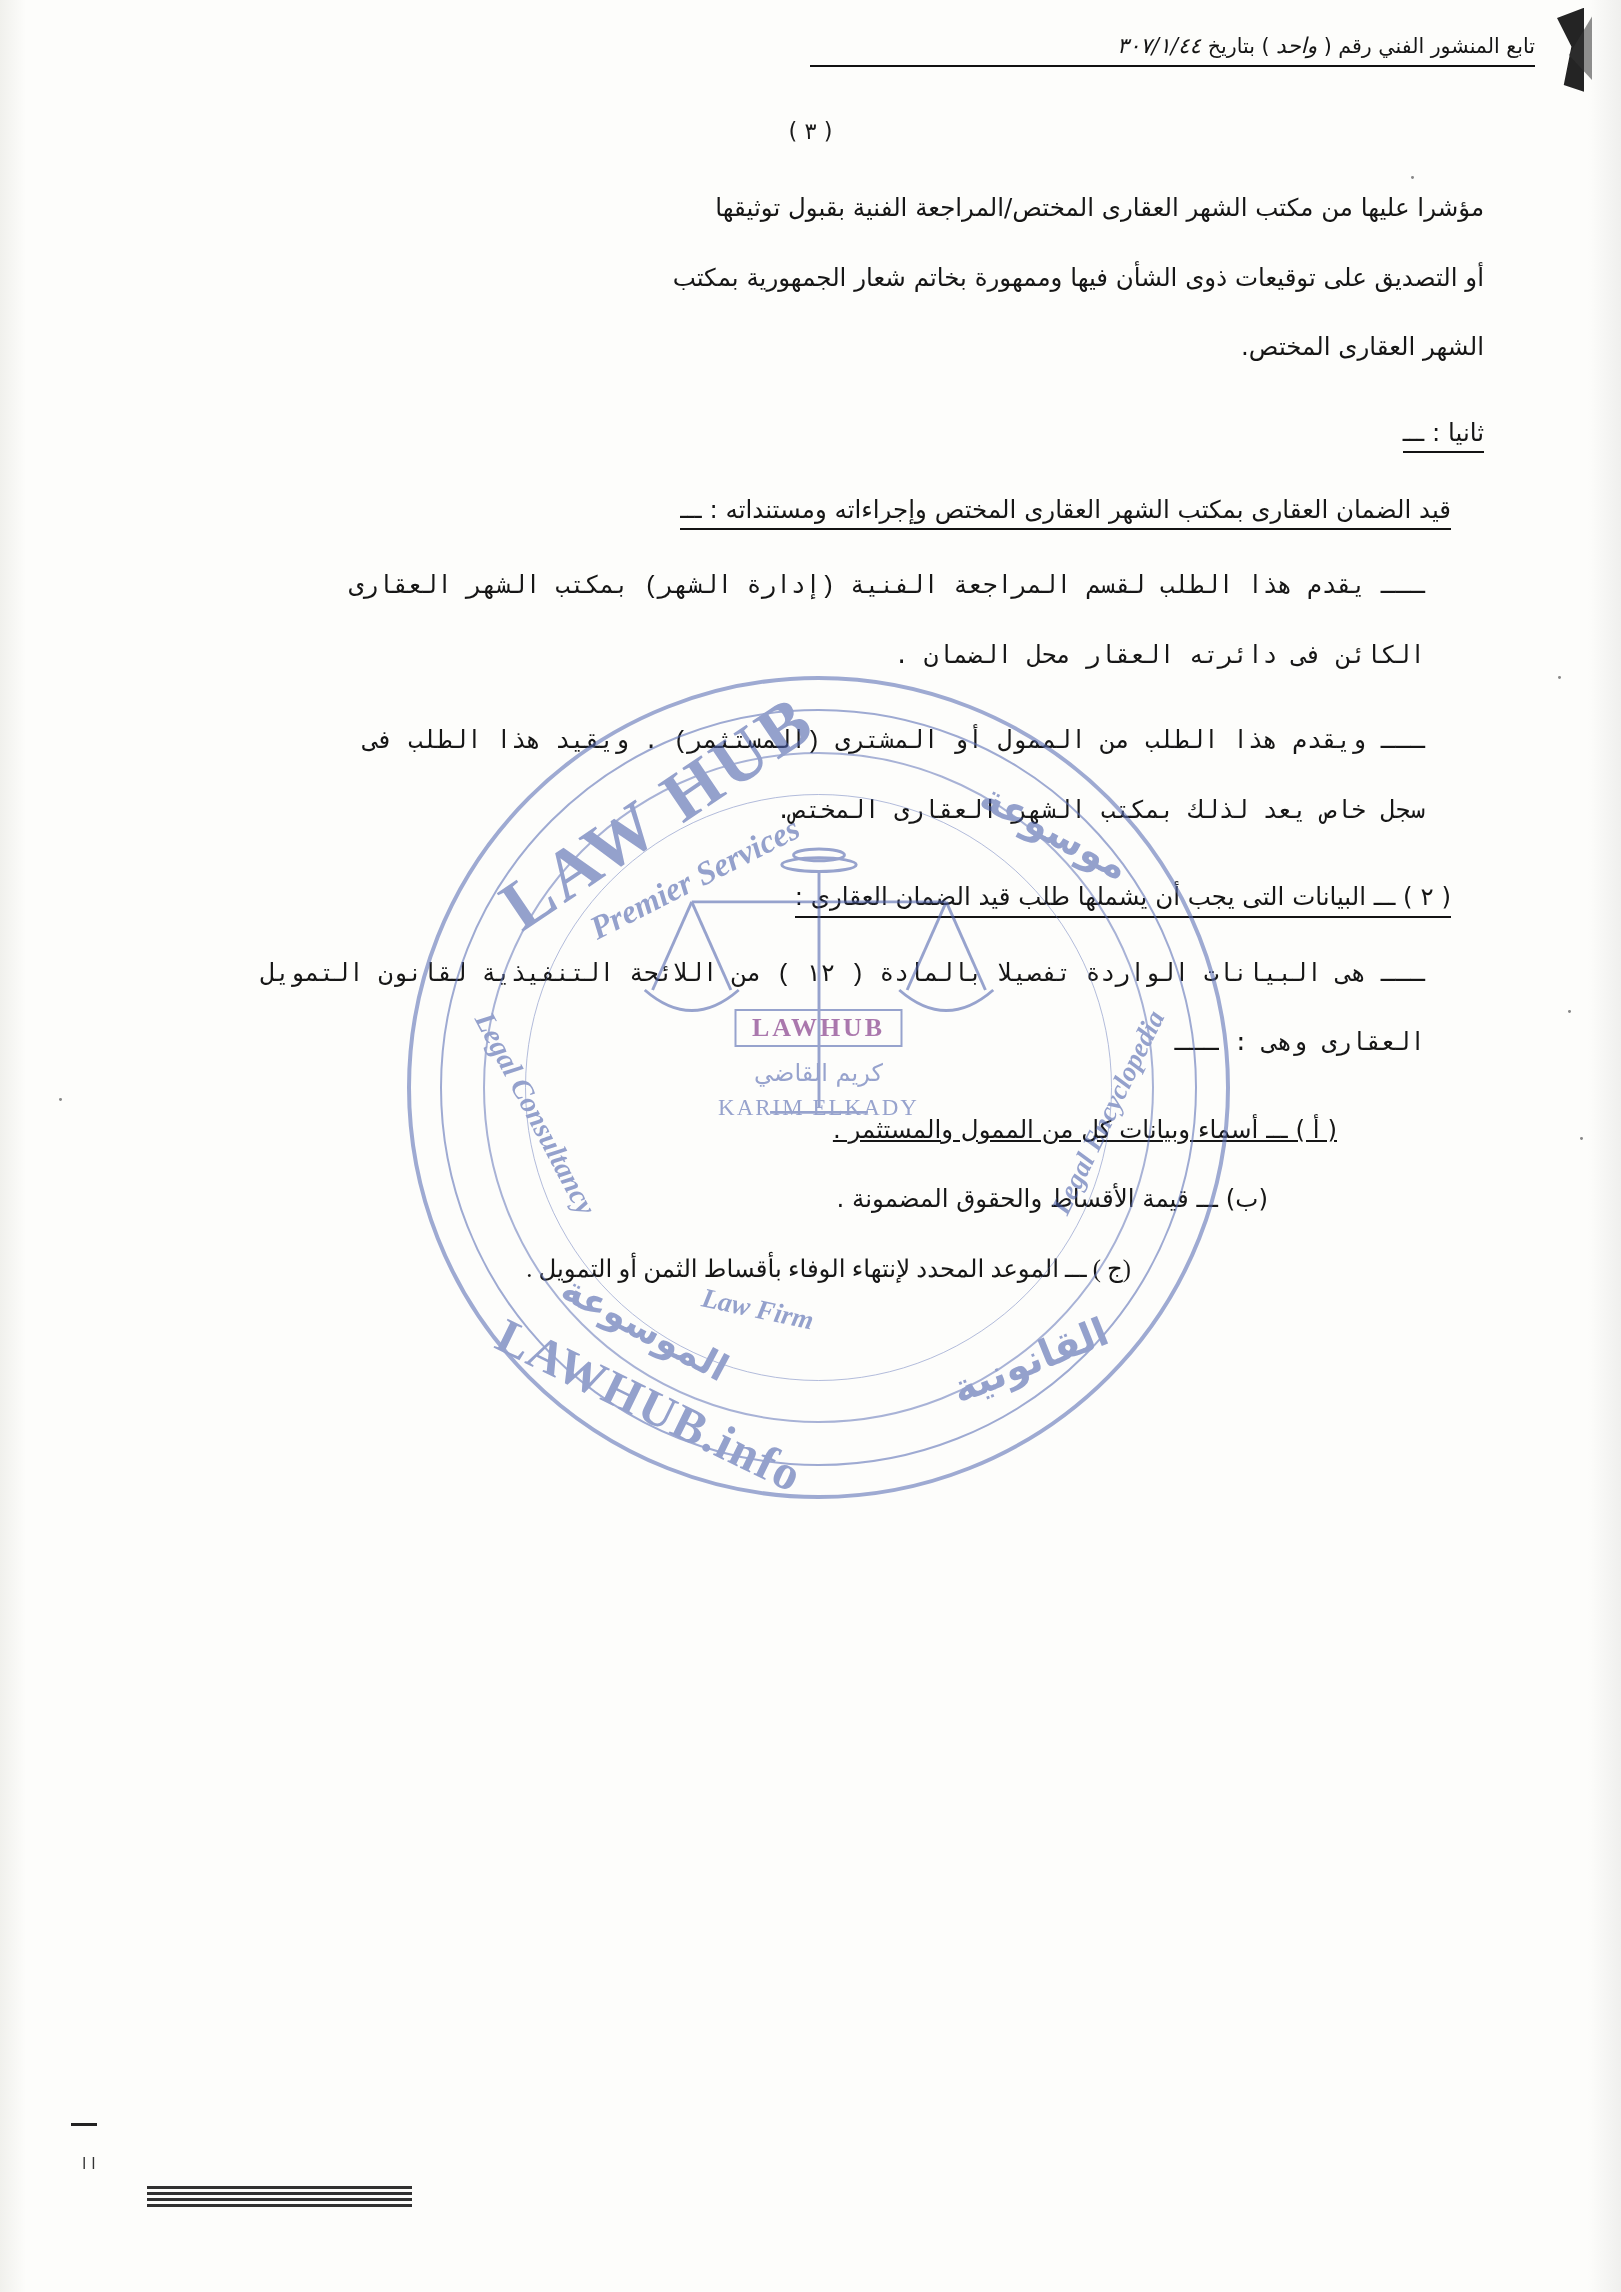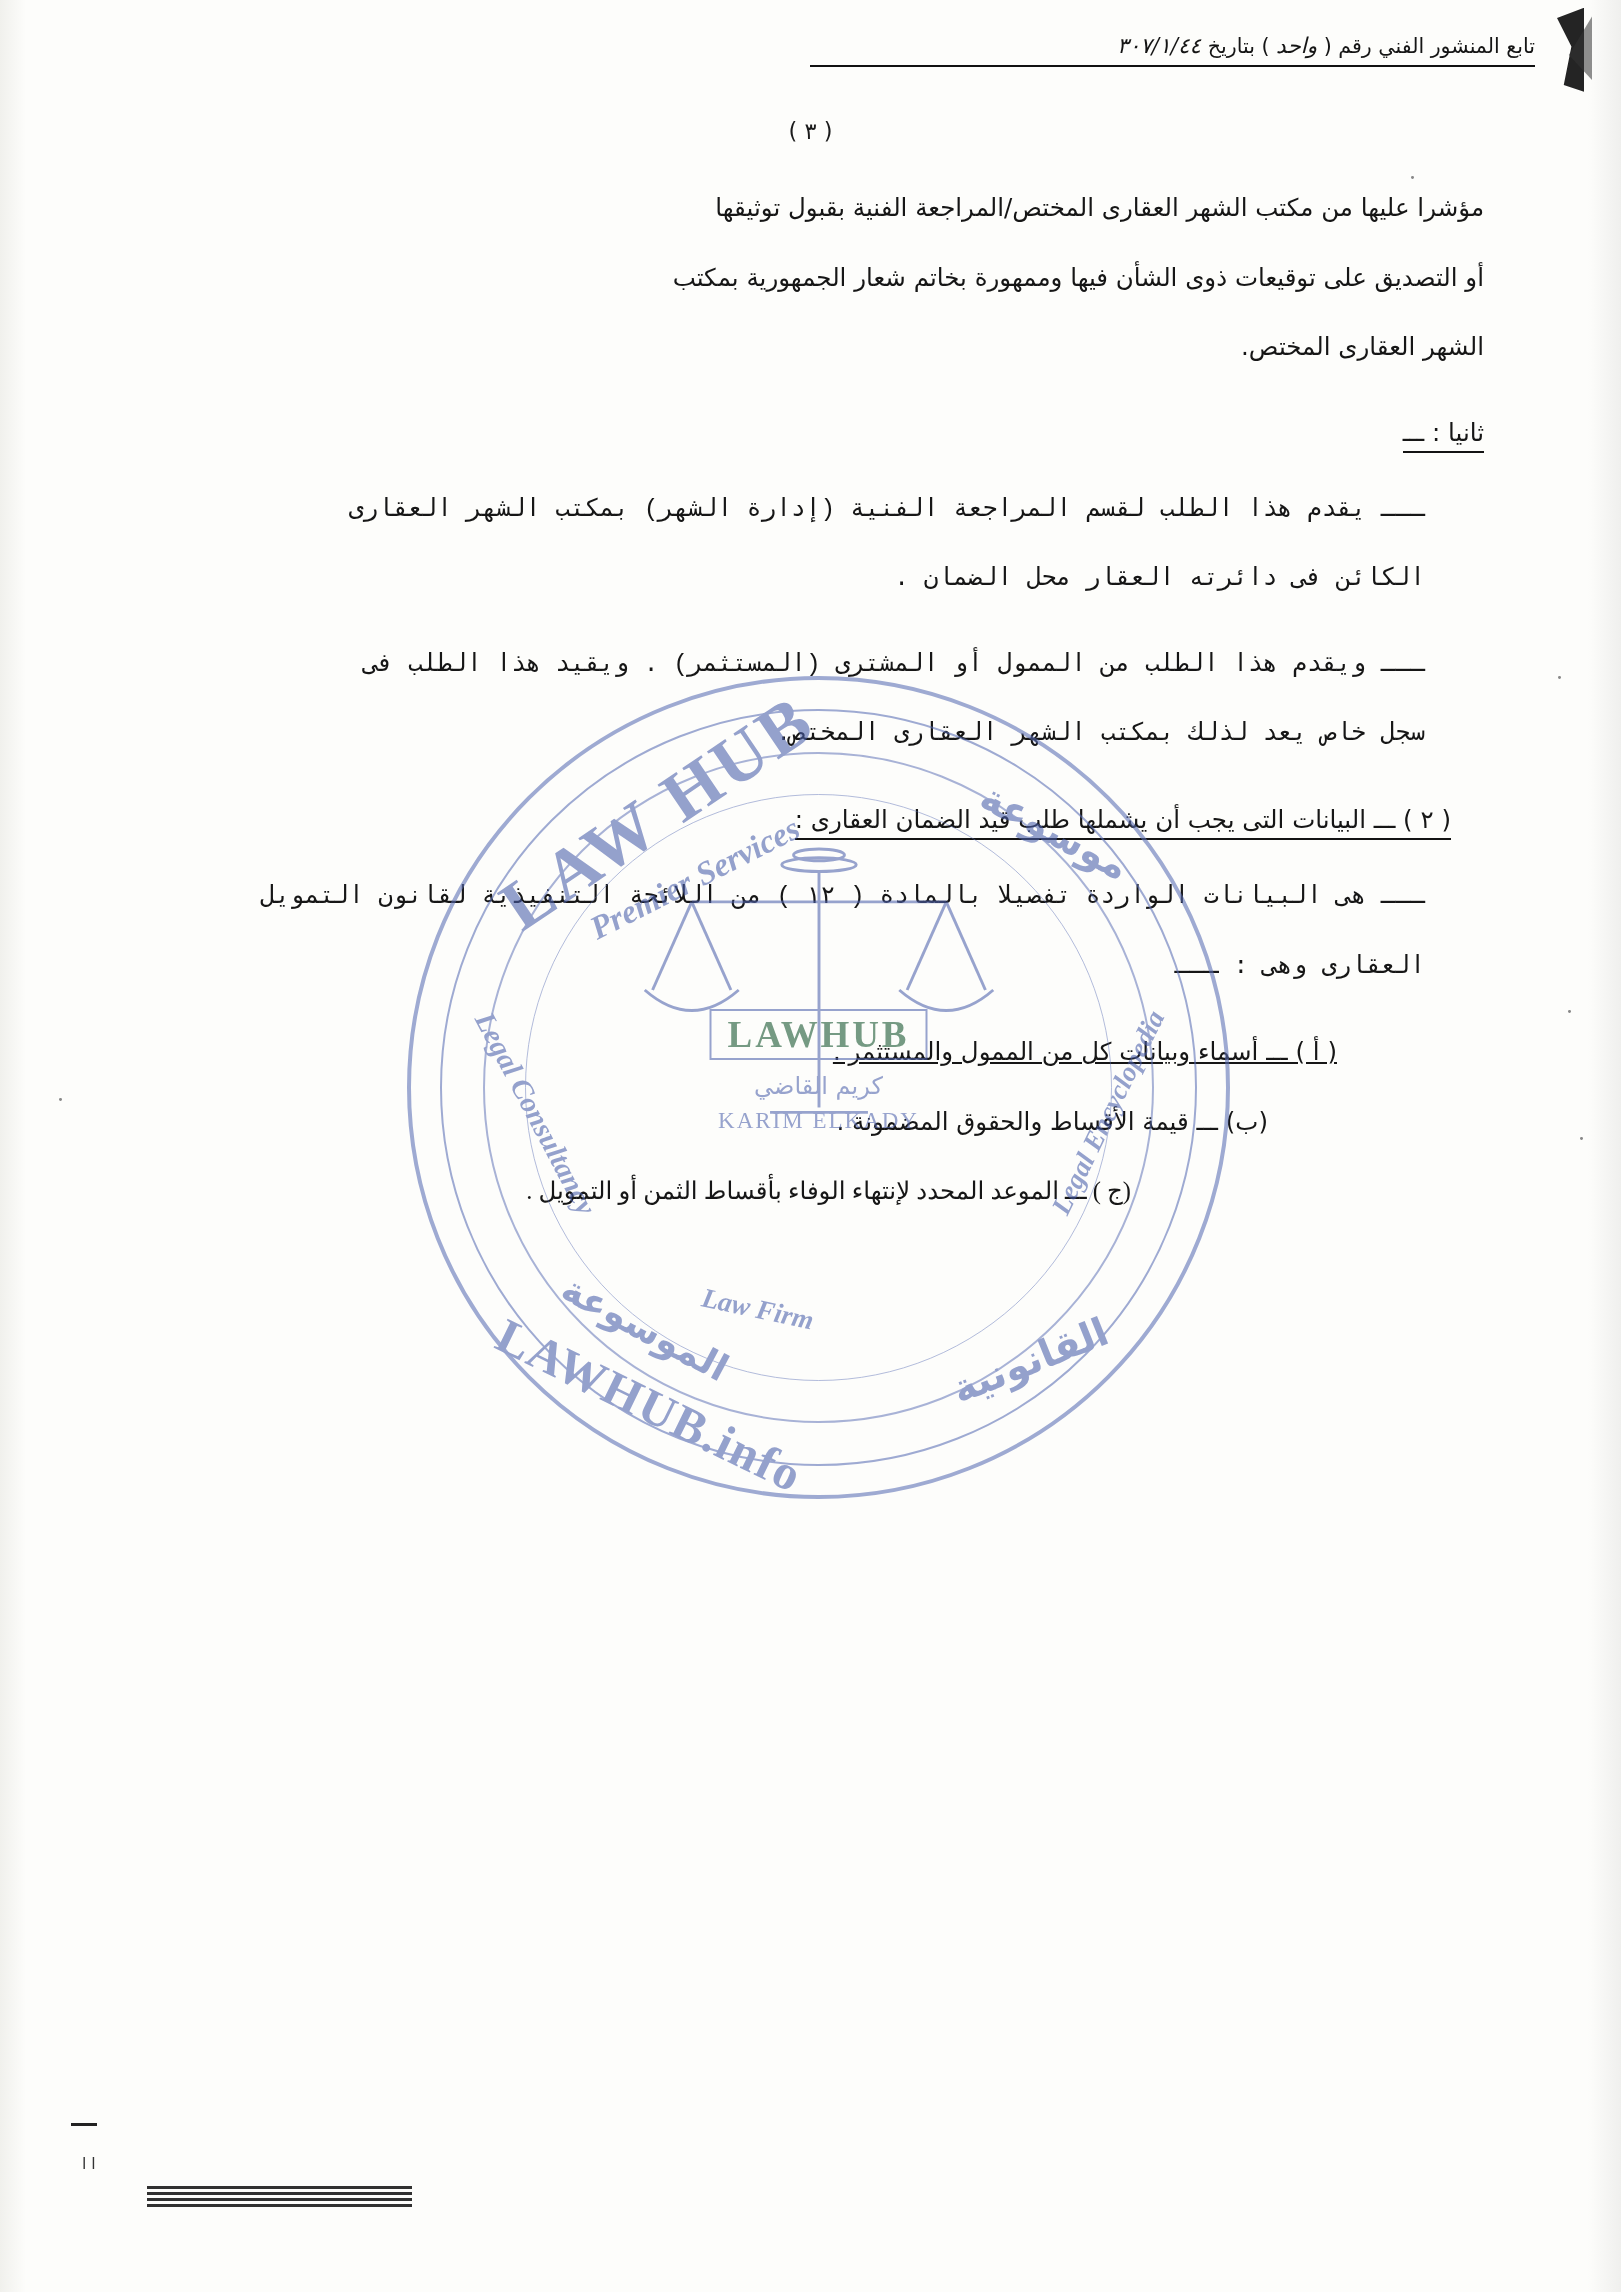--- a/index.html
+++ b/index.html
@@ -197,24 +197,24 @@
   .wm-center-box {
     position: absolute;
     top: 333px; left: 50%;
     transform: translateX(-50%);
     width: 353px;
     text-align: center;
   }
   .wm-badge {
     display: inline-block;
     border: 2.9px solid #4f63ad;
-    color: #14532d;
+    color: #701a75;
     font-family: "Liberation Serif", serif;
     font-weight: bold;
-    font-size: 37px;
+    font-size: 26px;
     letter-spacing: 2.9px;
     padding: 2px 15.7px;
   }
   .wm-name-ar {
     color: #4f63ad;
     font-size: 24px;
     margin-top: 11.8px;
     font-family: "DejaVu Sans", sans-serif;
   }
   .wm-name-en {
@@ -279,20 +279,23 @@
   <div class="body">
 
     <p class="line">مؤشرا عليها من مكتب الشهر العقارى المختص/المراجعة الفنية بقبول توثيقها</p>
     <p class="line">أو التصديق على توقيعات ذوى الشأن فيها وممهورة بخاتم شعار الجمهورية بمكتب</p>
     <p class="line gap-lg">الشهر العقارى المختص.</p>
 
     <p class="line">
       <span class="u">ثانيا : ـــ</span>
     </p>
 
+    <p class="line ind1">
+      <span class="u">قيد الضمان العقارى بمكتب الشهر العقارى المختص وإجراءاته ومستنداته : ـــ</span>
+    </p>
 
 
     <p class="line ind2">ـــ يقدم هذا الطلب لقسم المراجعة الفنية (إدارة الشهر) بمكتب الشهر العقارى</p>
     <p class="line ind2 gap-lg">الكائن فى دائرته العقار محل الضمان .</p>
 
     <p class="line ind2">ـــ ويقدم هذا الطلب من الممول أو المشترى (المستثمر) . ويقيد هذا الطلب فى</p>
     <p class="line ind2 gap-lg">سجل خاص يعد لذلك بمكتب الشهر العقارى المختص.</p>
 
     <p class="line ind1">
       <span class="u">( ٢ ) ـــ البيانات التى يجب أن يشملها طلب قيد الضمان العقارى :</span>

